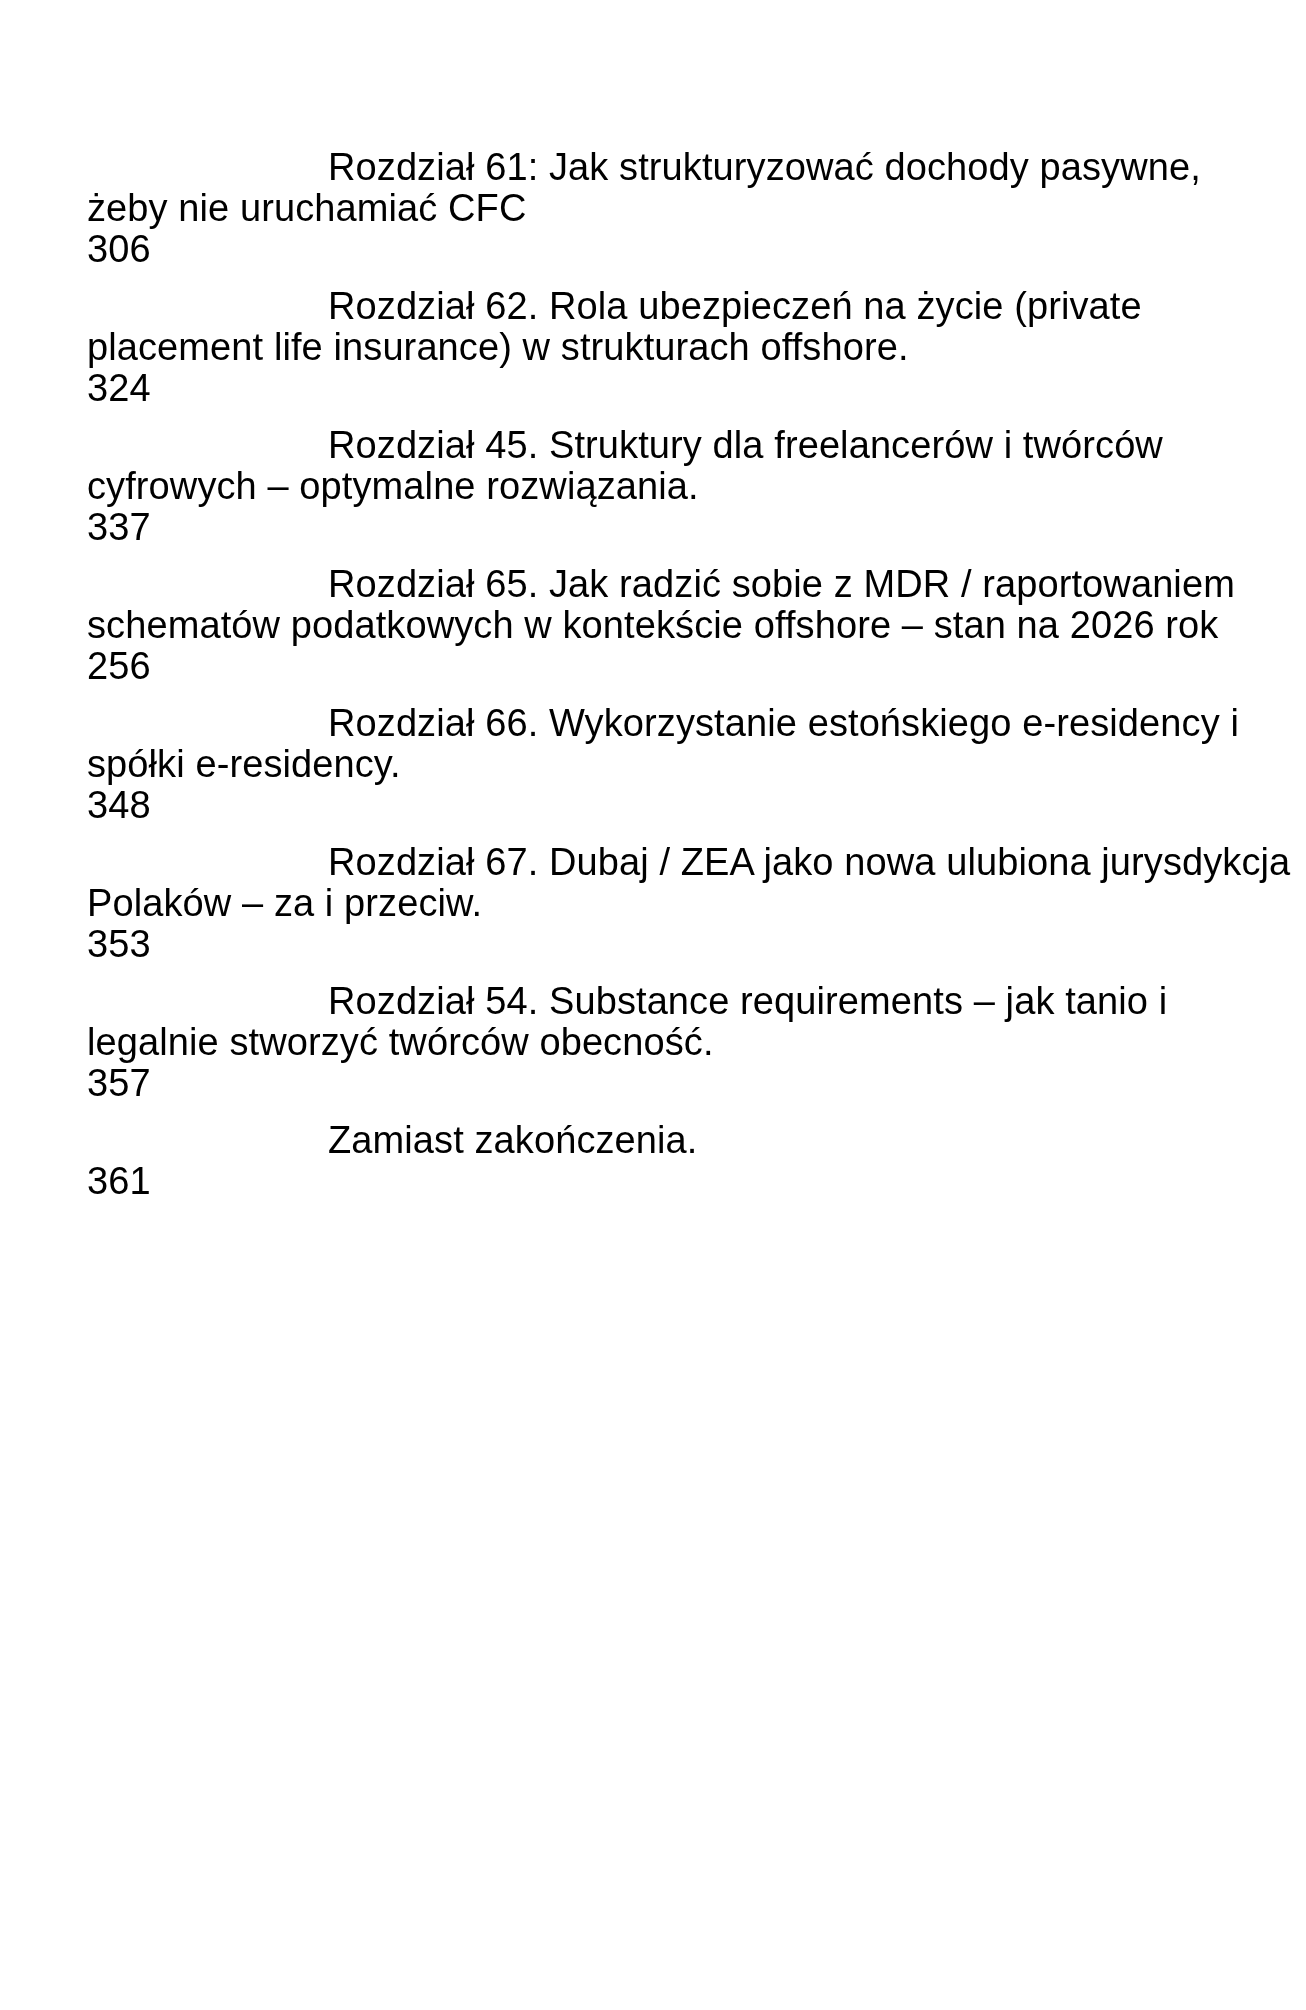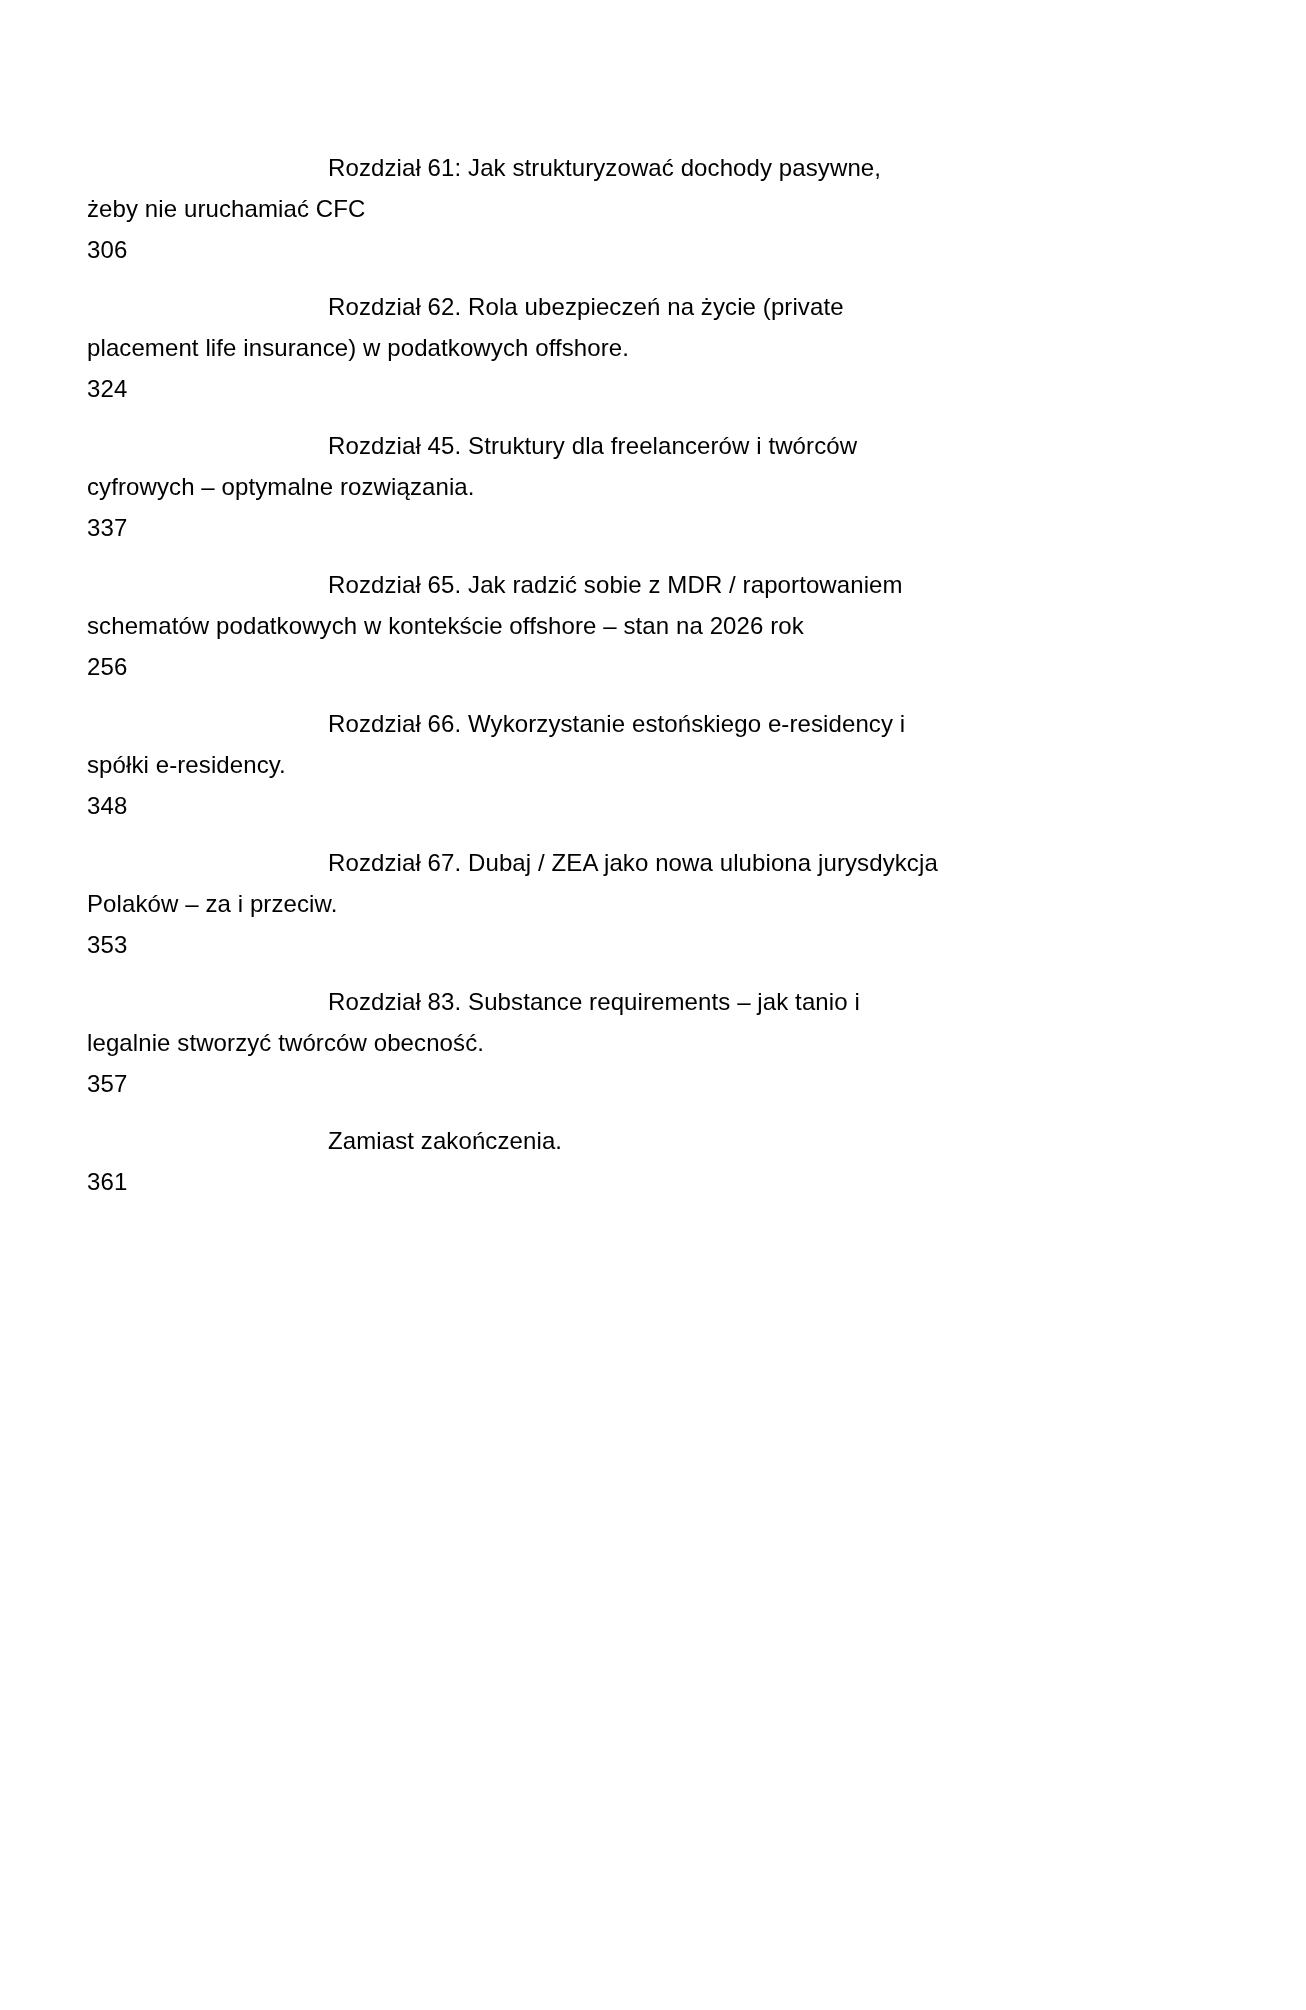--- a/index.html
+++ b/index.html
@@ -15,21 +15,21 @@
     font-family: "Liberation Sans", sans-serif;
     overflow: hidden;
   }
   .page {
     box-sizing: border-box;
     width: 1306px;
     height: 2010px;
     padding: 147px 60px 0 87px;
   }
   .toc {
-    font-size: 24px;
+    font-size: 38px;
     line-height: 41px;
     letter-spacing: 0.1px;
   }
   .entry {
     margin: 0 0 16px 0;
   }
   .line {
     white-space: nowrap;
   }
   .line1 {
@@ -45,21 +45,21 @@
 <div class="page">
   <div class="toc" id="toc-list">
   <div class="entry">
     <div class="line line1">Rozdział 61: Jak strukturyzować dochody pasywne,</div>
     <div class="line line2">żeby nie uruchamiać CFC</div>
     <div class="pagenum">306</div>
   </div>
 
   <div class="entry">
     <div class="line line1">Rozdział 62. Rola ubezpieczeń na życie (private</div>
-    <div class="line line2">placement life insurance) w podatkowych offshore.</div>
+    <div class="line line2">placement life insurance) w strukturach offshore.</div>
     <div class="pagenum">324</div>
   </div>
 
 
   <div class="entry">
     <div class="line line1">Rozdział 45. Struktury dla freelancerów i twórców</div>
     <div class="line line2">cyfrowych – optymalne rozwiązania.</div>
     <div class="pagenum">337</div>
   </div>
 
@@ -75,21 +75,21 @@
     <div class="pagenum">348</div>
   </div>
 
   <div class="entry">
     <div class="line line1">Rozdział 67. Dubaj / ZEA jako nowa ulubiona jurysdykcja</div>
     <div class="line line2">Polaków – za i przeciw.</div>
     <div class="pagenum">353</div>
   </div>
 
   <div class="entry">
-    <div class="line line1">Rozdział 83. Substance requirements – jak tanio i</div>
+    <div class="line line1">Rozdział 54. Substance requirements – jak tanio i</div>
     <div class="line line2">legalnie stworzyć twórców obecność.</div>
     <div class="pagenum">357</div>
   </div>
 
   <div class="entry">
     <div class="line line1">Zamiast zakończenia.</div>
 
     <div class="pagenum">361</div>
   </div>
 </div>

